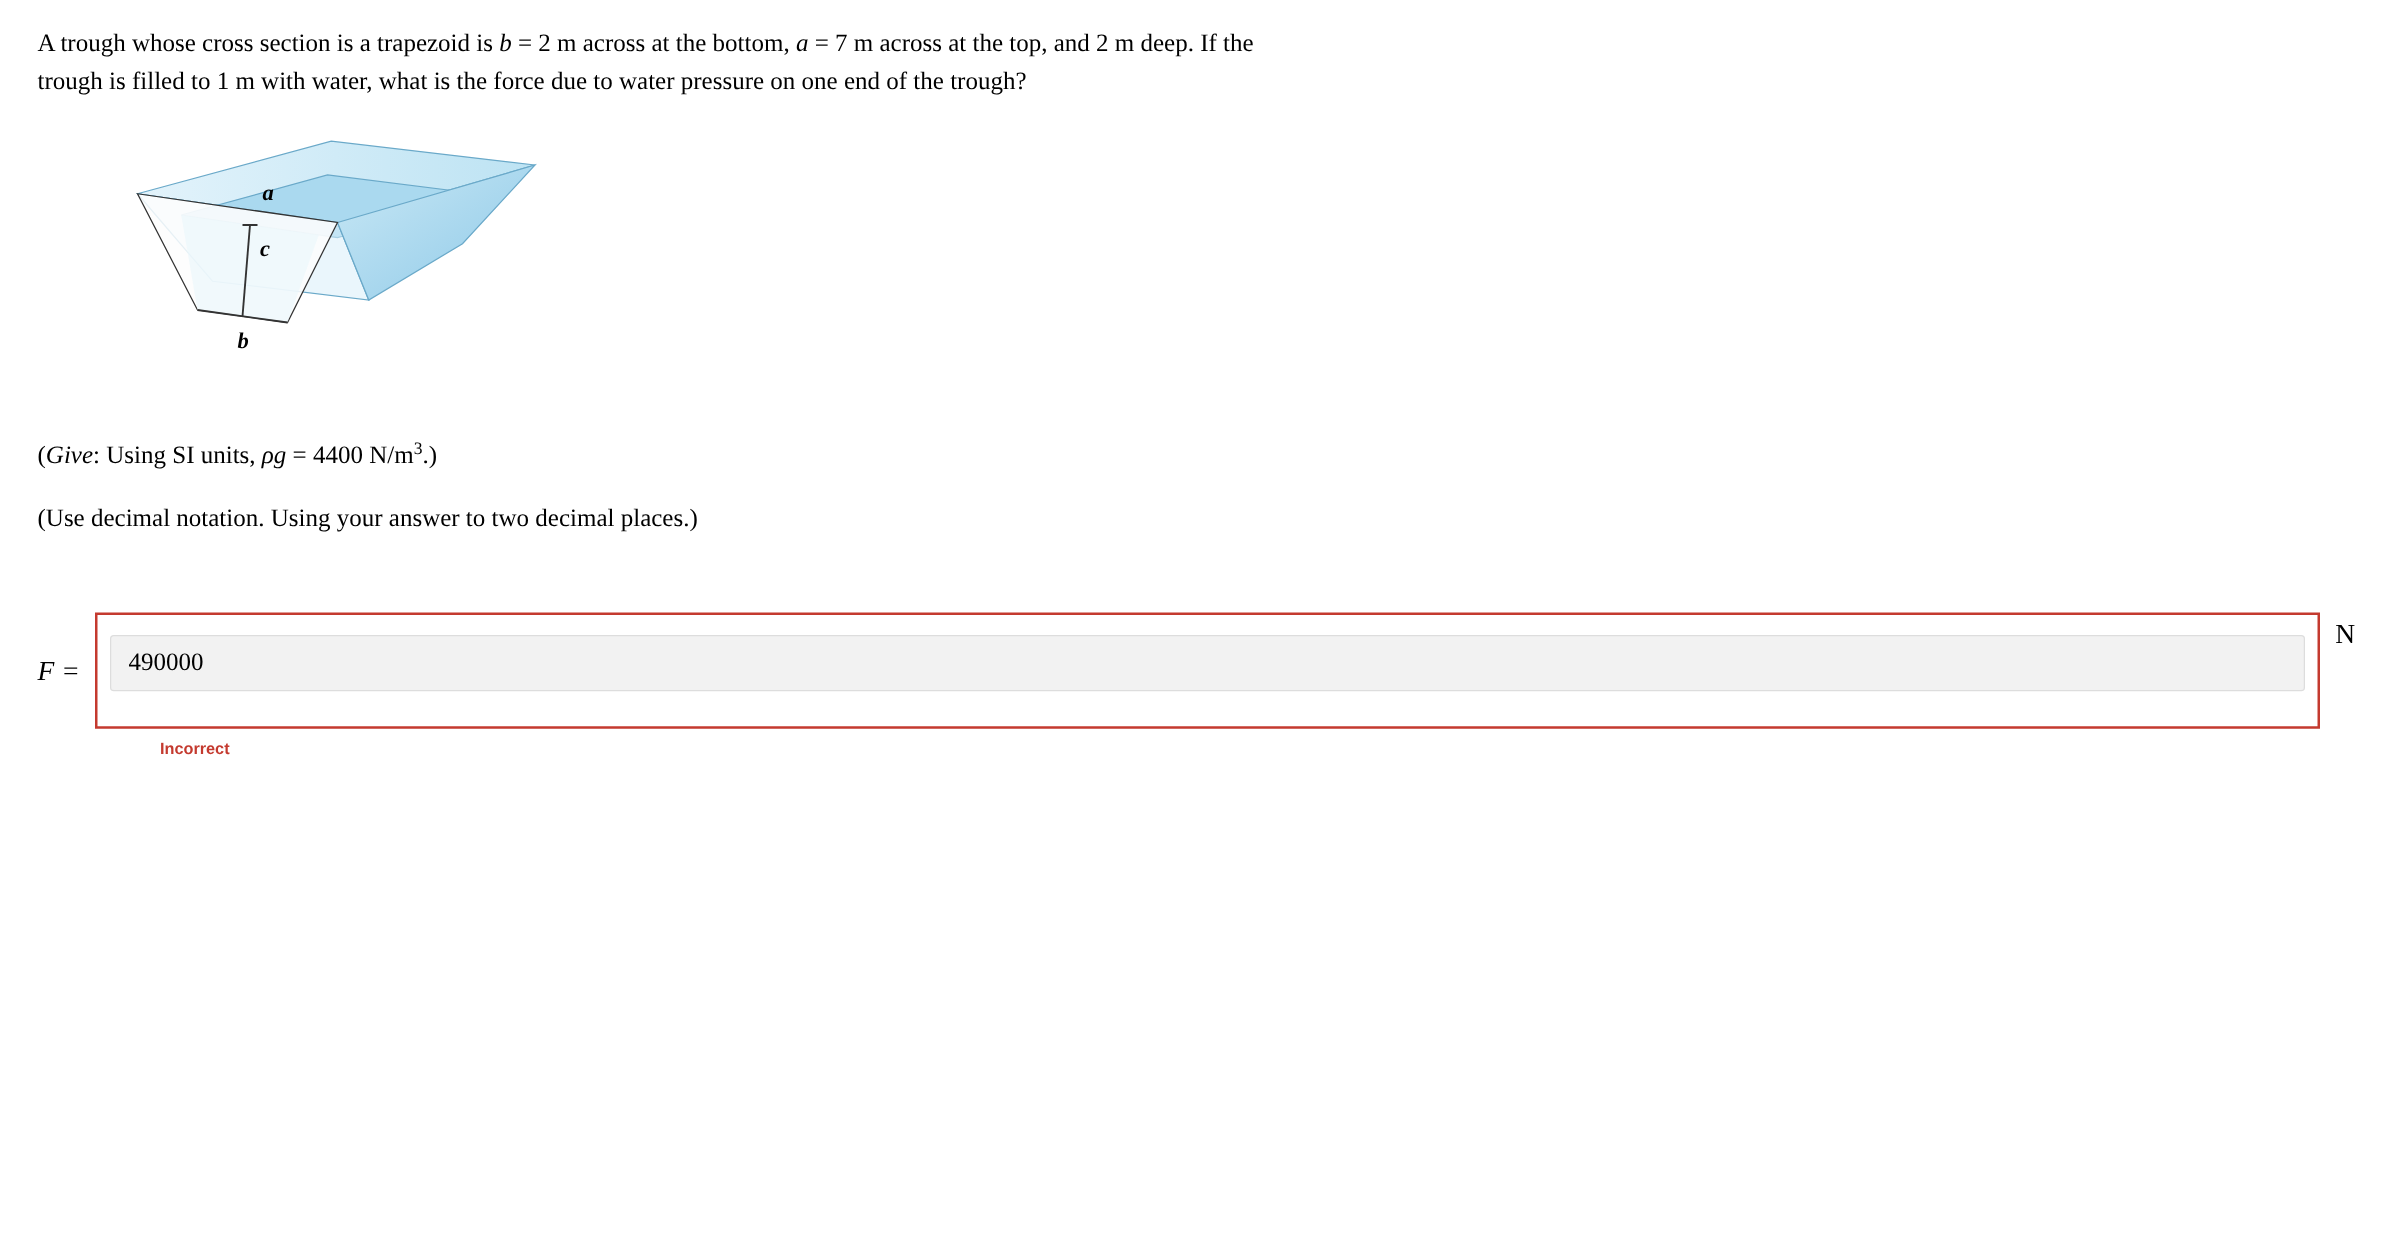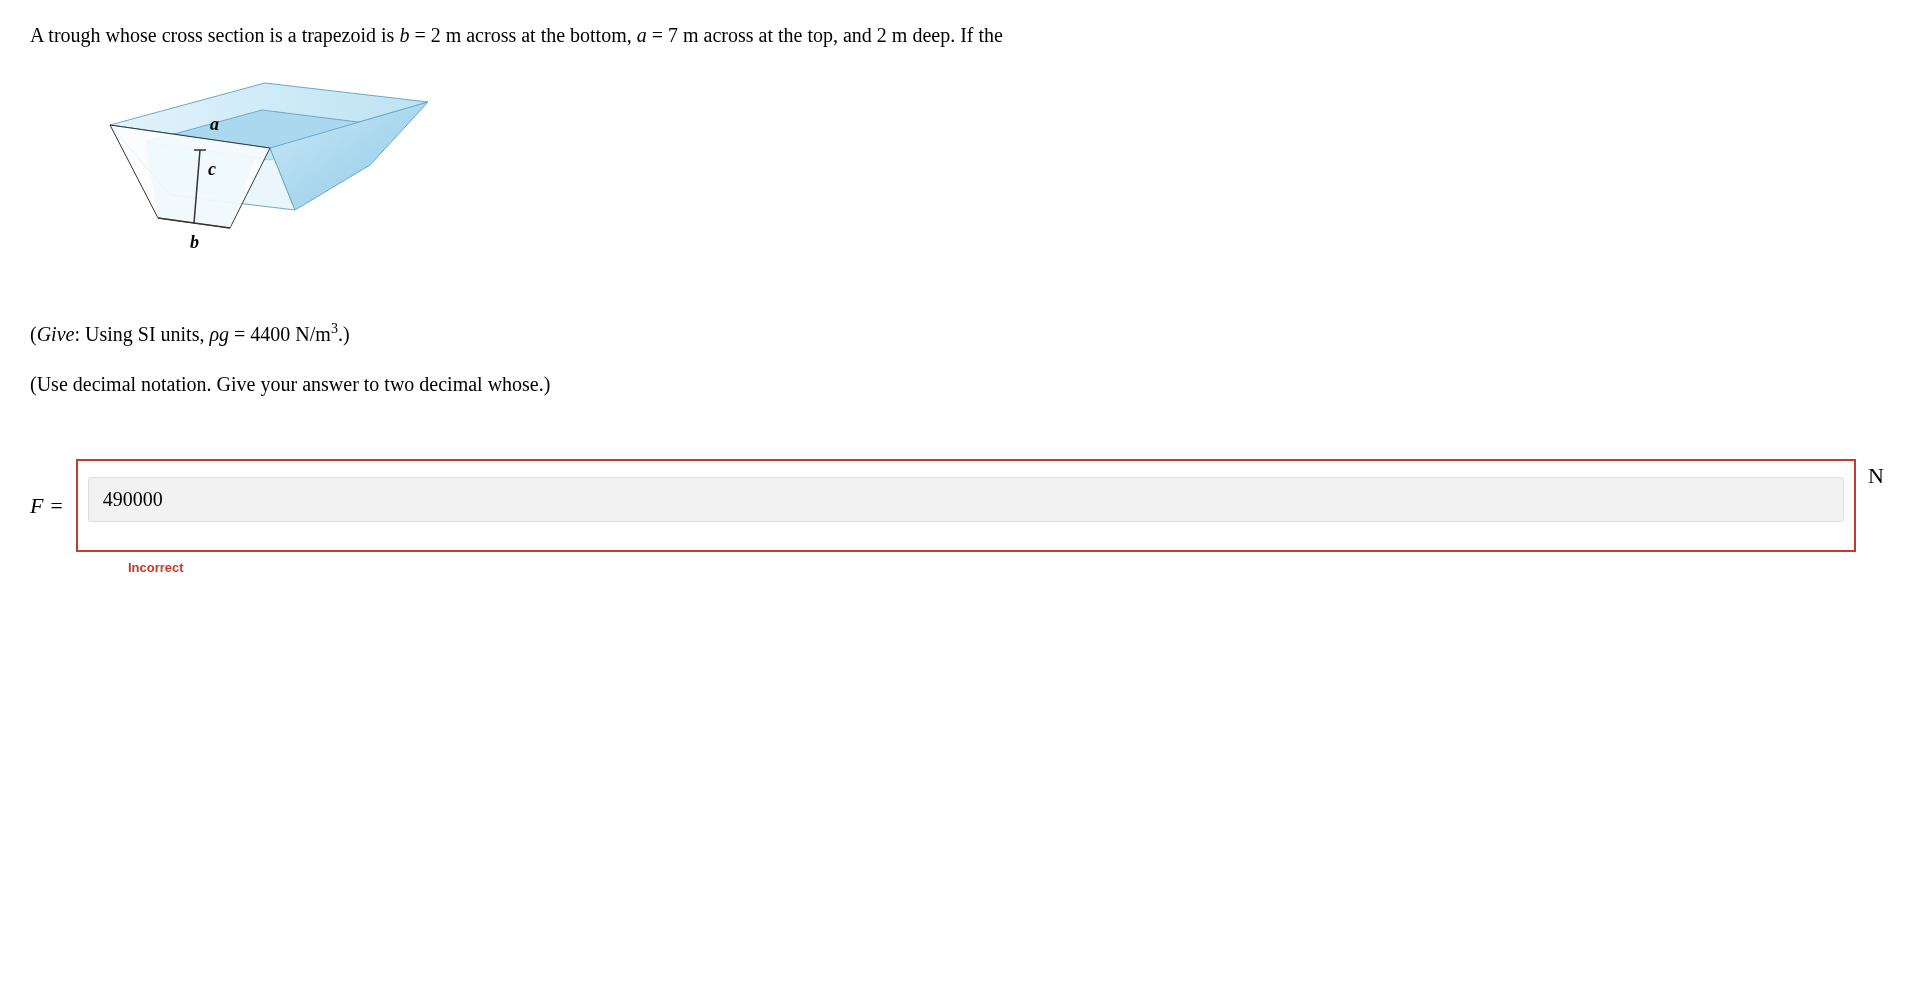--- a/index.html
+++ b/index.html
@@ -73,20 +73,21 @@
   sup {
     font-size: 0.7em;
   }
 </style>
 </head>
 <body>
 
 <div class="question-text">
   <span>A trough whose cross section is a trapezoid is </span><span class="italic">b</span><span> = 2 m across at the bottom, </span><span class="italic">a</span><span> = 7 m across at the top, and 2 m deep. If the</span>
   <br>
+  <span>trough is filled to 1 m with water, what is the force due to water pressure on one end of the trough?</span>
 </div>
 
 <div class="diagram-container">
   <svg width="340" height="190" viewBox="0 0 340 190">
     <defs>
       <linearGradient id="waterGrad" x1="0%" y1="0%" x2="100%" y2="100%">
         <stop offset="0%" stop-color="#c9e8f5"></stop>
         <stop offset="100%" stop-color="#8ec9e8"></stop>
       </linearGradient>
       <linearGradient id="topGrad" x1="0%" y1="0%" x2="100%" y2="0%">
@@ -115,21 +116,21 @@
     <text x="120" y="50" font-family="Georgia, serif" font-style="italic" font-weight="bold" font-size="18" fill="#000">a</text>
     <text x="118" y="95" font-family="Georgia, serif" font-style="italic" font-weight="bold" font-size="18" fill="#000">c</text>
     <text x="100" y="168" font-family="Georgia, serif" font-style="italic" font-weight="bold" font-size="18" fill="#000">b</text>
   </svg>
 </div>
 
 <div class="hint-section">
   <span>(</span><span class="italic">Give</span><span>: Using SI units, </span><span class="italic">ρg</span><span> = 4400 N/m</span><sup>3</sup><span>.)</span>
 </div>
 
-<div>(Use decimal notation. Give your answer to two decimal whose.)</div>
+<div>(Use decimal notation. Using your answer to two decimal places.)</div>
 
 <div class="answer-section">
   <span class="answer-label">F =</span>
   <div class="answer-wrap">
     <div class="answer-box">
       <input type="text" class="answer-input" value="490000" style="">
     </div>
     <span class="unit-label">N</span>
   </div>
 </div>

